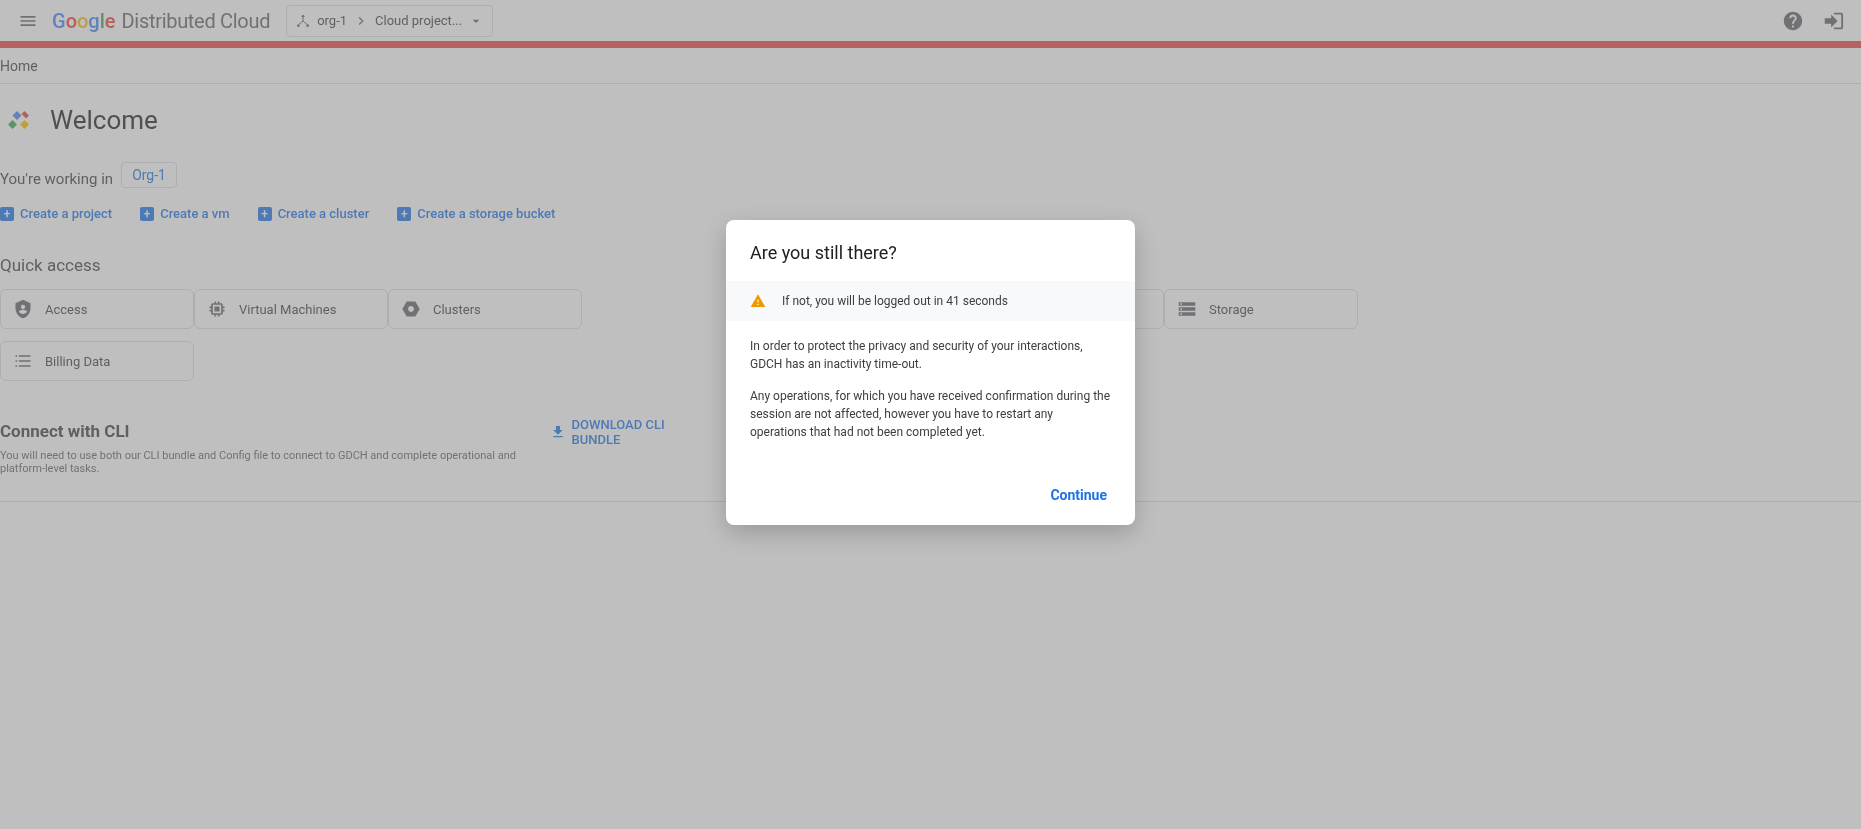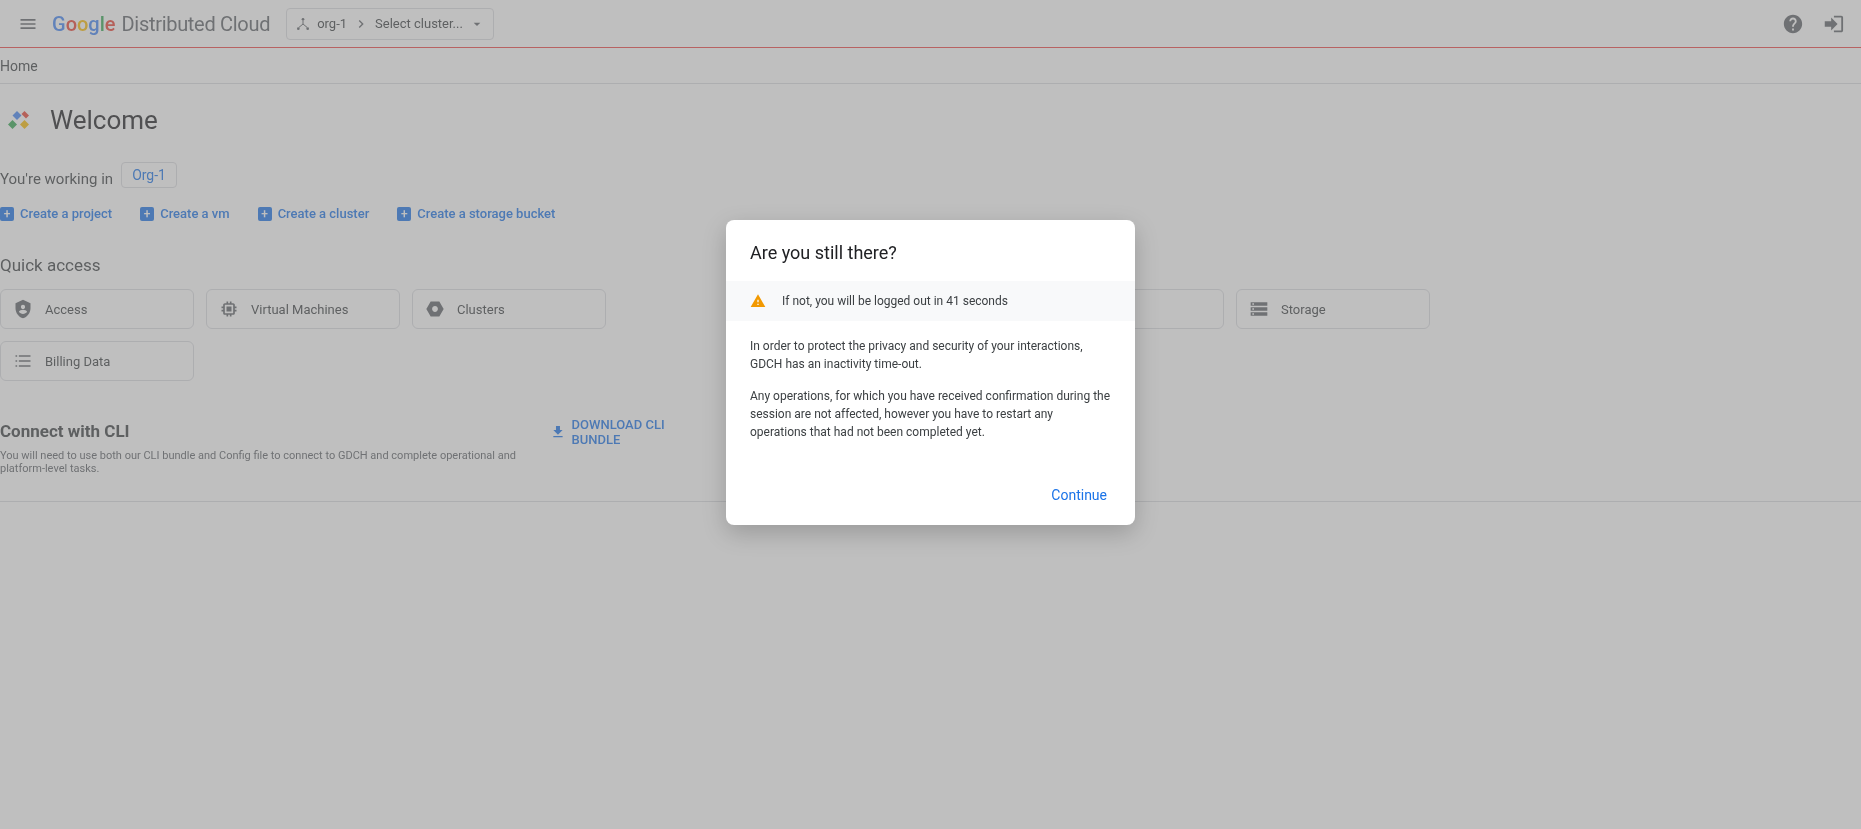--- a/index.html
+++ b/index.html
@@ -1,18 +1,18 @@
 <!DOCTYPE html>
 <html><head>
 <meta charset="utf-8">
 <style>
 * { margin: 0; padding: 0; box-sizing: border-box; font-family: 'Google Sans', Roboto, Arial, sans-serif; }
 body { background: #fff; color: #202124; overflow: hidden; }
 
-.topbar { height: 48px; display: flex; align-items: center; padding: 0 8px; border-bottom: 1px solid #ef4444; }
+.topbar { height: 48px; display: flex; align-items: center; padding: 0 8px; border-bottom: 7px solid #ef4444; }
 .menu-btn { width: 40px; height: 40px; display: flex; align-items: center; justify-content: center; border-radius: 50%; cursor: pointer; }
 .logo { display: flex; align-items: center; margin-left: 4px; margin-right: 16px; }
 .logo-text { font-size: 20px; color: #5f6368; font-weight: 400; letter-spacing: -0.3px; }
 .logo-text .product { color: #5f6368; font-weight: 400; }
 .google-logo { font-size: 20px; font-weight: 500; margin-right: 6px; }
 .g1 { color: #4285f4; } .g2 { color: #ea4335; } .g3 { color: #fbbc04; } .g4 { color: #4285f4; } .g5 { color: #34a853; } .g6 { color: #ea4335; }
 
 .breadcrumb-box { display: flex; align-items: center; height: 32px; border: 1px solid #dadce0; border-radius: 4px; padding: 0 8px; cursor: pointer; }
 .breadcrumb-box .bc-icon { width: 16px; height: 16px; margin-right: 6px; }
 .breadcrumb-box .bc-text { font-size: 13px; color: #3c4043; }
@@ -31,21 +31,21 @@
 
 .working-row { font-size: 15px; color: #3c4043; margin: 8px 0 18px 0; display:flex; align-items:flex-end;}
 .org-chip { display: inline-block; border: 1px solid #dadce0; border-radius: 4px; padding: 4px 10px; color: #1a73e8; margin-left: 8px; font-size: 14px;}
 
 .action-row { display: flex; gap: 28px; margin-bottom: 34px; }
 .action-link { display: flex; align-items: center; color: #1a73e8; font-size: 13px; font-weight: 500; cursor: pointer; }
 .action-link .plus { width: 14px; height: 14px; background: #1a73e8; color: #fff; display: flex; align-items: center; justify-content: center; font-size: 12px; margin-right: 6px; border-radius: 2px; }
 
 .section-title { font-size: 17px; font-weight: 400; color: #3c4043; margin-bottom: 14px; }
 
-.cards { display: flex; gap: 12px; flex-wrap: wrap; margin-bottom: 12px; max-width:1450px;}
+.cards { display: flex; gap: 0; flex-wrap: wrap; margin-bottom: 12px; max-width:1450px;}
 .card { width: 194px; height: 40px; border: 1px solid #dadce0; border-radius: 6px; display: flex; align-items: center; padding: 0 12px; cursor: pointer; }
 .card .card-icon { width: 20px; height: 20px; margin-right: 12px; color: #5f6368; display:flex; align-items:center; justify-content:center;}
 .card .card-label { font-size: 13px; color: #3c4043; }
 
 .cli-section { margin-top: 40px; }
 .cli-title { font-size: 17px; color: #3c4043; margin-bottom: 8px; font-weight: bold; }
 .cli-desc { font-size: 11px; color: #5f6368; }
 .cli-row { display: flex; align-items: flex-start; justify-content: space-between; max-width: 700px;}
 .cli-download { display: flex; align-items: center; color: #1a73e8; font-size: 13px; font-weight: 500; cursor: pointer; margin-top: -4px; justify-content: center;}
 .cli-download svg { margin-right: 6px;}
@@ -54,21 +54,21 @@
 
 
 .scrim { position: fixed; inset: 0; background: rgba(128,128,128,0.5); display: flex; align-items: flex-start; justify-content: center; }
 .dialog { background: #fff; width: 409px; margin-top: 220px; border-radius: 8px; padding: 22px 0 14px 0; box-shadow: 0 8px 24px rgba(0,0,0,0.2); }
 .dialog-title { font-size: 18px; font-weight: 400; color: #202124; padding: 0 24px 18px 24px; }
 .warning-bar { background: #f8f9fa; display: flex; align-items: center; padding: 12px 24px; font-size: 12px; color: #3c4043; }
 .warning-bar .warn-icon { color: #f29900; margin-right: 16px; }
 .dialog-body { padding: 16px 24px; font-size: 12px; color: #3c4043; line-height: 1.5; }
 .dialog-body p { margin-bottom: 14px; }
 .dialog-actions { display: flex; justify-content: flex-end; padding: 8px 18px 0 18px; }
-.continue-btn { color: #1a73e8; font-size: 14px; font-weight: 400; padding: 8px 10px; border-radius: 4px; cursor: pointer; }
+.continue-btn { color: #1a73e8; font-size: 14px; font-weight: 700; padding: 8px 10px; border-radius: 4px; cursor: pointer; }
 
 svg { display: block; }
 </style>
 </head>
 <body>
 
 <div class="topbar">
   <div class="menu-btn">
     <svg width="20" height="20" viewBox="0 0 24 24" fill="#5f6368">
         <path d="M3 18h18v-2H3v2zm0-5h18v-2H3v2zm0-7v2h18V6H3z"></path>
@@ -82,21 +82,21 @@
     <svg class="bc-icon" width="14" height="14" viewBox="0 0 24 24" fill="#5f6368">
         <circle cx="12" cy="5" r="2"></circle>
         <circle cx="5" cy="19" r="2"></circle>
         <circle cx="19" cy="19" r="2"></circle>
         <path d="M12 7v5m0 0l-6 5m6-5l6 5" stroke="#5f6368" stroke-width="1.5" fill="none"></path>
       </svg>
     <span class="bc-text">org-1</span>
     <svg class="chevron" width="16" height="16" viewBox="0 0 24 24" fill="#5f6368">
         <path d="M10 6L8.59 7.41 13.17 12l-4.58 4.59L10 18l6-6z"></path>
       </svg>
-    <span class="bc-text">Select cluster...</span>
+    <span class="bc-text">Cloud project...</span>
     <svg class="dropdown-icon" width="16" height="16" viewBox="0 0 24 24" fill="#5f6368">
         <path d="M7 10l5 5 5-5z"></path>
       </svg>
   </div>
   <div class="spacer"></div>
   <div class="icon-btn">
     <svg width="22" height="22" viewBox="0 0 24 24" fill="#5f6368">
         <path d="M12 2C6.48 2 2 6.48 2 12s4.48 10 10 10 10-4.48 10-10S17.52 2 12 2zm1 17h-2v-2h2v2zm2.07-7.75l-.9.92C13.45 12.9 13 13.5 13 15h-2v-.5c0-1.1.45-2.1 1.17-2.83l1.24-1.26c.37-.36.59-.86.59-1.41 0-1.1-.9-2-2-2s-2 .9-2 2H8c0-2.21 1.79-4 4-4s4 1.79 4 4c0 .88-.36 1.68-.93 2.25z"></path>
       </svg>
   </div>

